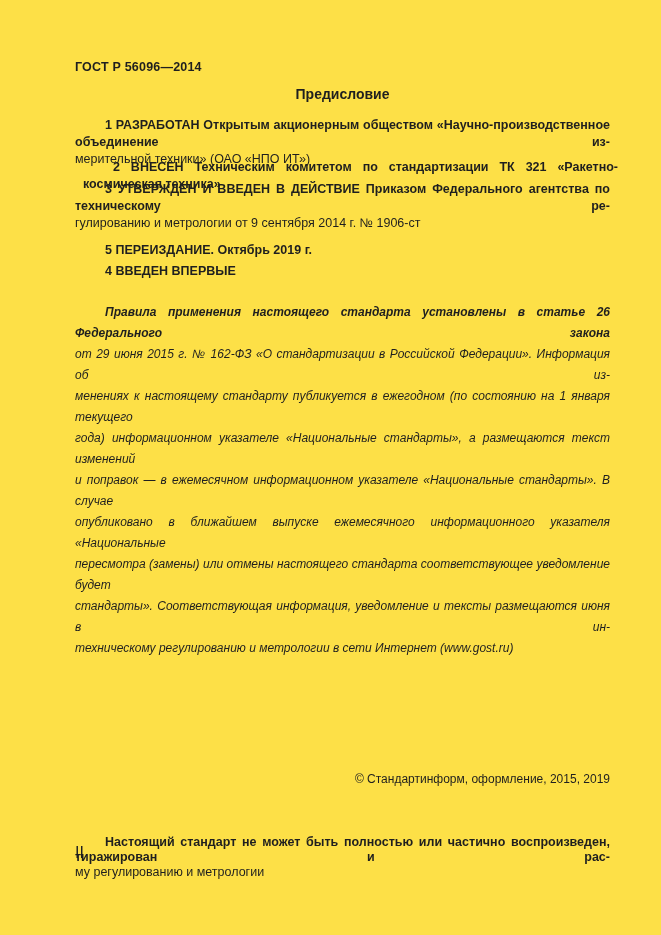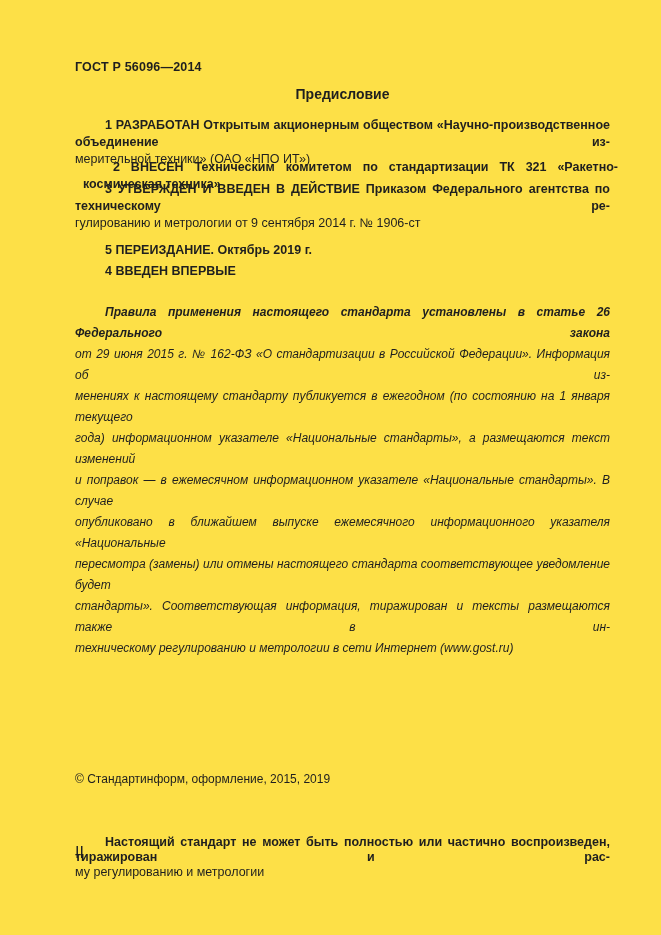--- a/index.html
+++ b/index.html
@@ -43,20 +43,21 @@
   .fw4 { top: 219px; margin-top: 44px; }
   .fw5 { top: 242px; }
   .legal-note {
     top: 302px;
     font-size: 12px;
     line-height: 21px;
     font-style: italic;
   }
   .copyright {
     top: 772px;
+    text-align: right;
     font-size: 12px;
   }
   .repro-note {
     top: 835px;
     font-size: 12.5px;
     line-height: 15px;
   }
   .page-num {
     top: 844px;
     font-size: 16px;
@@ -106,21 +107,21 @@
     </div>
 
   <div class="block legal-note">
       <div class="tline first">Правила применения настоящего стандарта установлены в статье 26 Федерального закона</div>
       <div class="tline">от 29 июня 2015 г. № 162-ФЗ «О стандартизации в Российской Федерации». Информация об из-</div>
       <div class="tline">менениях к настоящему стандарту публикуется в ежегодном (по состоянию на 1 января текущего</div>
       <div class="tline">года) информационном указателе «Национальные стандарты», а размещаются текст изменений</div>
       <div class="tline">и поправок — в ежемесячном информационном указателе «Национальные стандарты». В случае</div>
       <div class="tline">опубликовано в ближайшем выпуске ежемесячного информационного указателя «Национальные</div>
       <div class="tline">пересмотра (замены) или отмены настоящего стандарта соответствующее уведомление будет</div>
-      <div class="tline">стандарты». Соответствующая информация, тиражирован и тексты размещаются также в ин-</div>
+      <div class="tline">стандарты». Соответствующая информация, уведомление и тексты размещаются июня в ин-</div>
       <div class="tline last">техническому регулированию и метрологии в сети Интернет (www.gost.ru)</div>
     </div>
 
   <div class="block copyright">© Стандартинформ, оформление, 2015, 2019</div>
 
   <div class="block repro-note">
       <div class="tline first">Настоящий стандарт не может быть полностью или частично воспроизведен, тиражирован и рас-</div>
       <div class="tline last">му регулированию и метрологии</div>
     </div>
 

